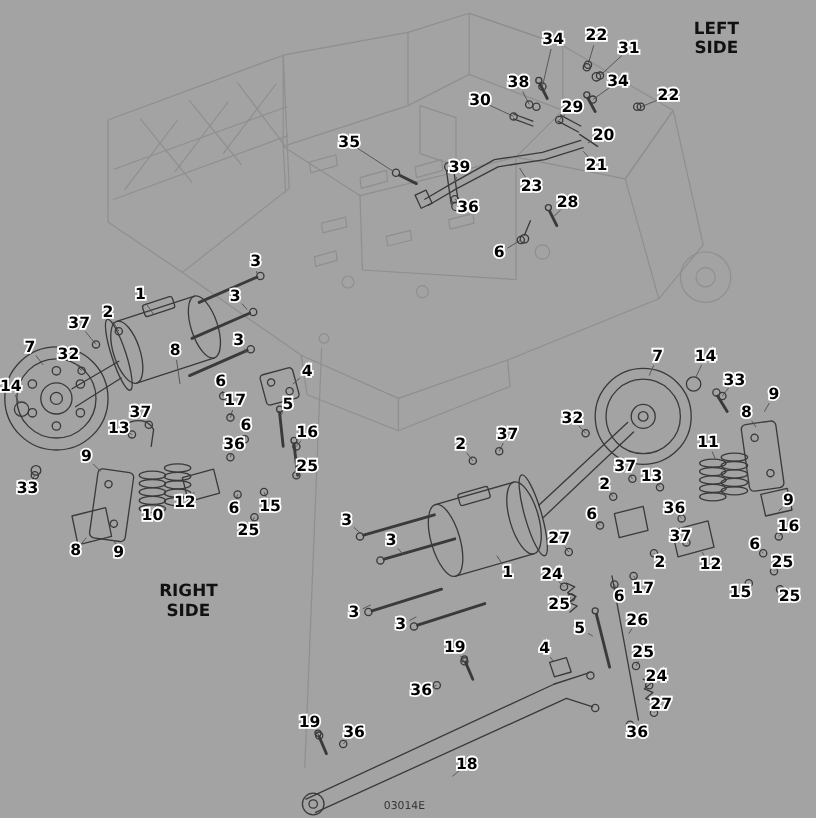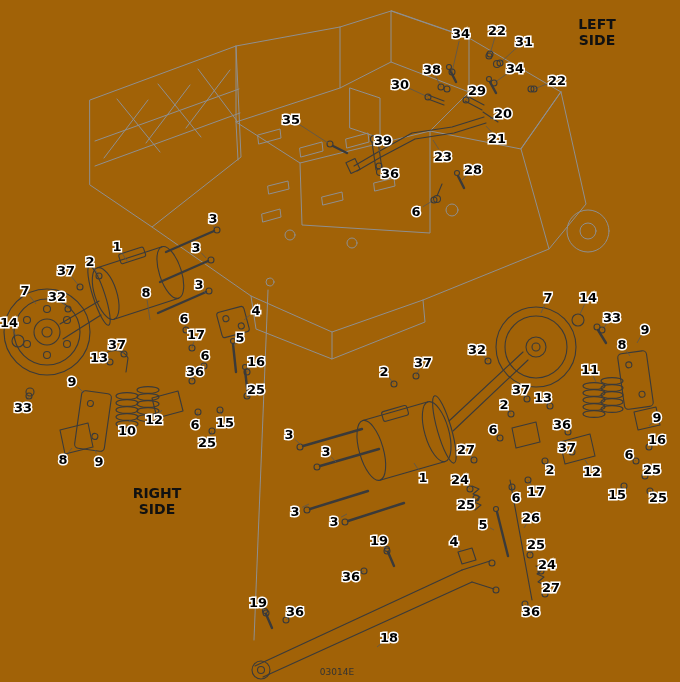--- a/index.html
+++ b/index.html
@@ -1,16 +1,16 @@
 <!DOCTYPE html>
 <html style="--callout-color: #000000; --leader-color: #555555; --frame-color: #8f8f8f; --part-color: #3a3a3a;"><head>
 <meta charset="utf-8">
 <style>
   html,body{margin:0;padding:0;background:#fff;}
-  .stage{position:relative;width:680px;height:682px;background:#a16207;overflow:hidden;
+  .stage{position:relative;width:680px;height:682px;background:#a3a3a3;overflow:hidden;
          font-family:"DejaVu Sans","Liberation Sans",sans-serif;}
   .stage > svg{position:absolute;left:0;top:0;}
   .frame *{stroke:var(--frame-color,#8f8f8f);fill:none;stroke-width:1;stroke-linejoin:round;stroke-linecap:round;}
   .parts *{stroke:var(--part-color,#3a3a3a);fill:none;stroke-width:1.1;stroke-linejoin:round;stroke-linecap:round;}
   .parts .bolt{stroke-width:2.4;}
   #hardware-layer circle{stroke:var(--part-color,#3a3a3a);fill:none;stroke-width:1.1;}
   #leader-layer line{stroke:var(--leader-color,#555555);stroke-width:0.8;}
   #label-layer text{font:bold 13px "DejaVu Sans","Liberation Sans",sans-serif;
                     fill:var(--callout-color,#000);text-anchor:middle;dominant-baseline:central;
                     paint-order:stroke;stroke:#ffffff;stroke-width:3px;}

